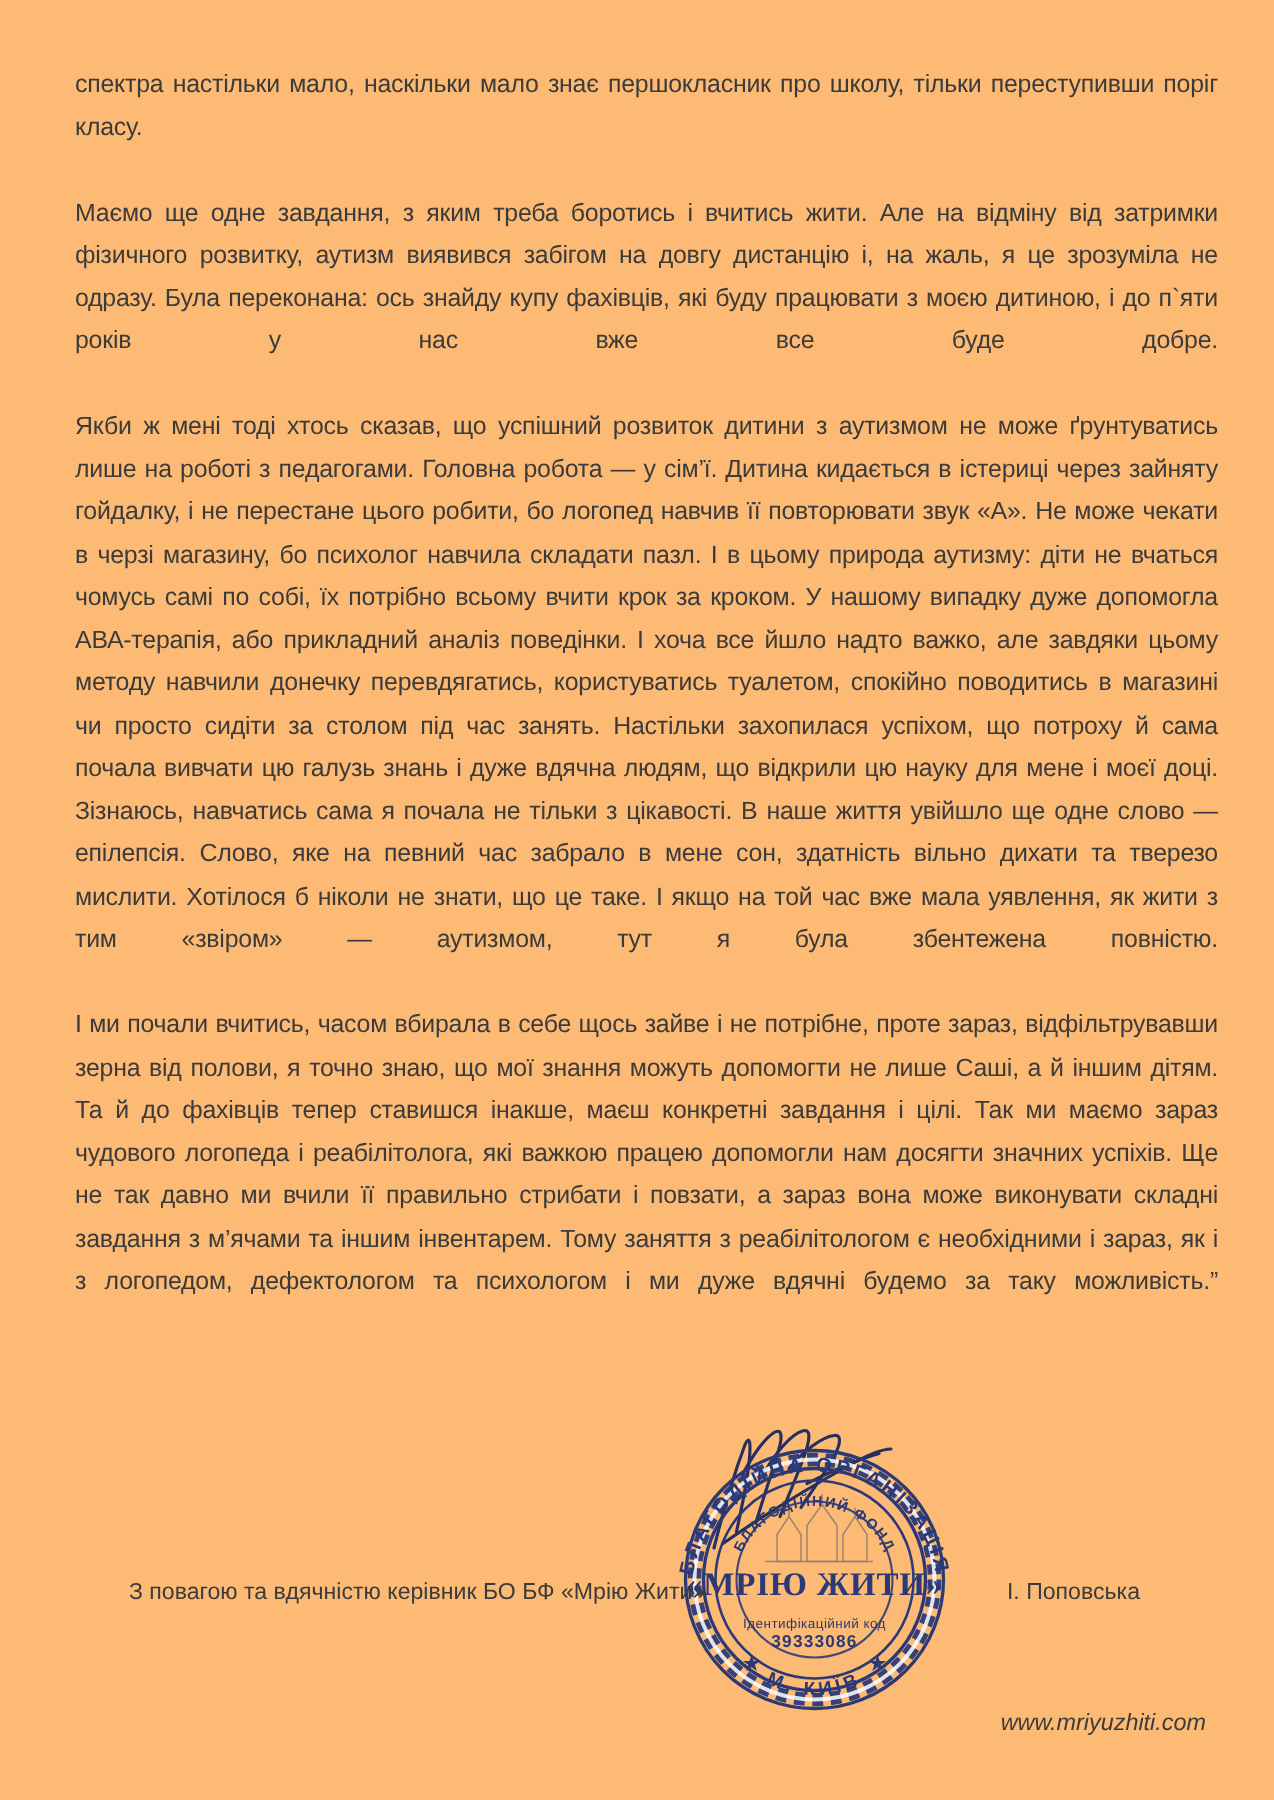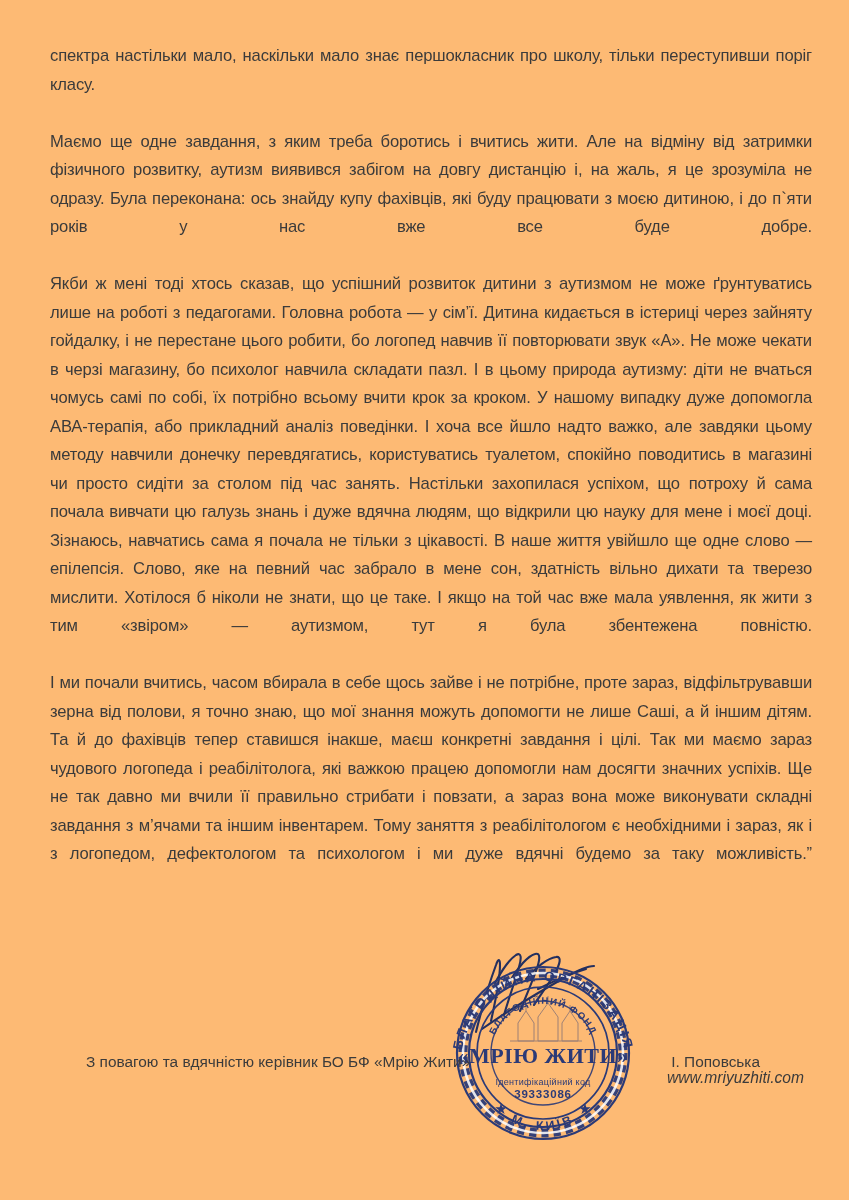--- a/index.html
+++ b/index.html
@@ -72,21 +72,21 @@
   }
   .sig-right {
     color: #3b3b3b;
     font-size: 15.4px;
     white-space: nowrap;
     padding-right: 52px;
   }
   .site-row {
     position: absolute;
     left: 50px;
-    top: 1069px;
+    top: 1140px;
     width: 762px;
     text-align: right;
     padding-right: 8px;
     box-sizing: border-box;
   }
   .site-url {
     color: #3b3b3b;
     font-size: 15.6px;
     font-style: italic;
   }

